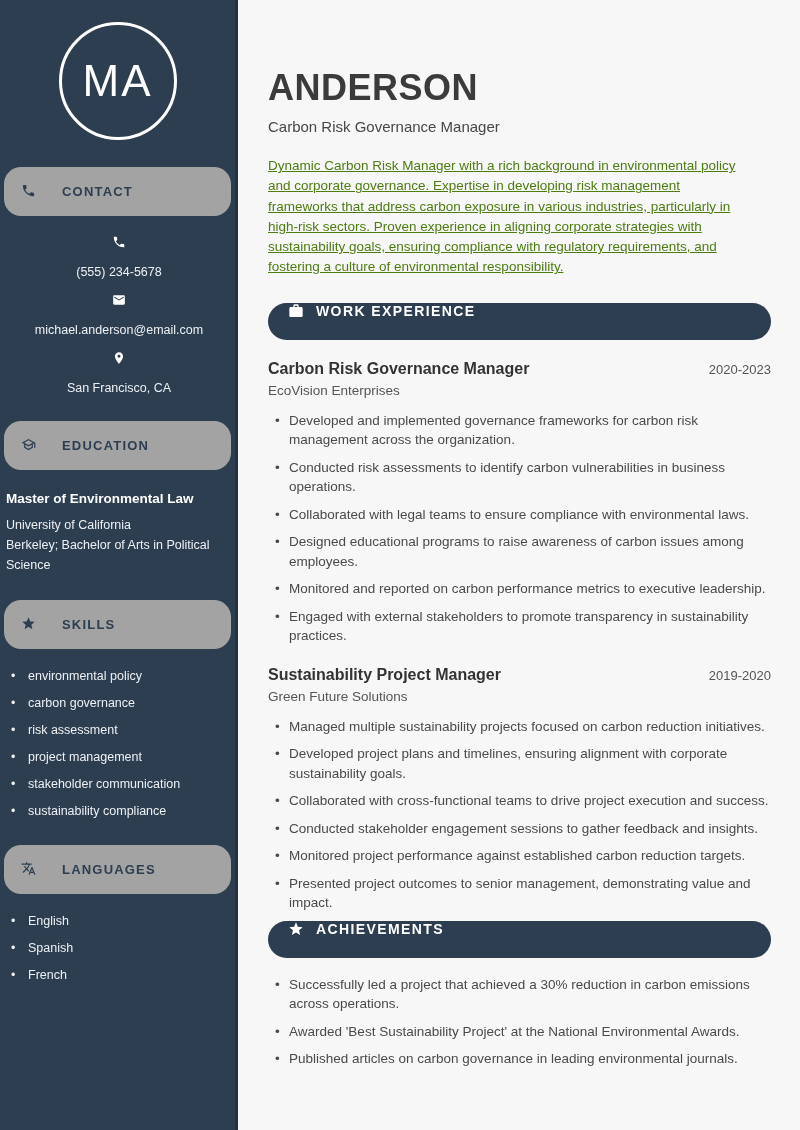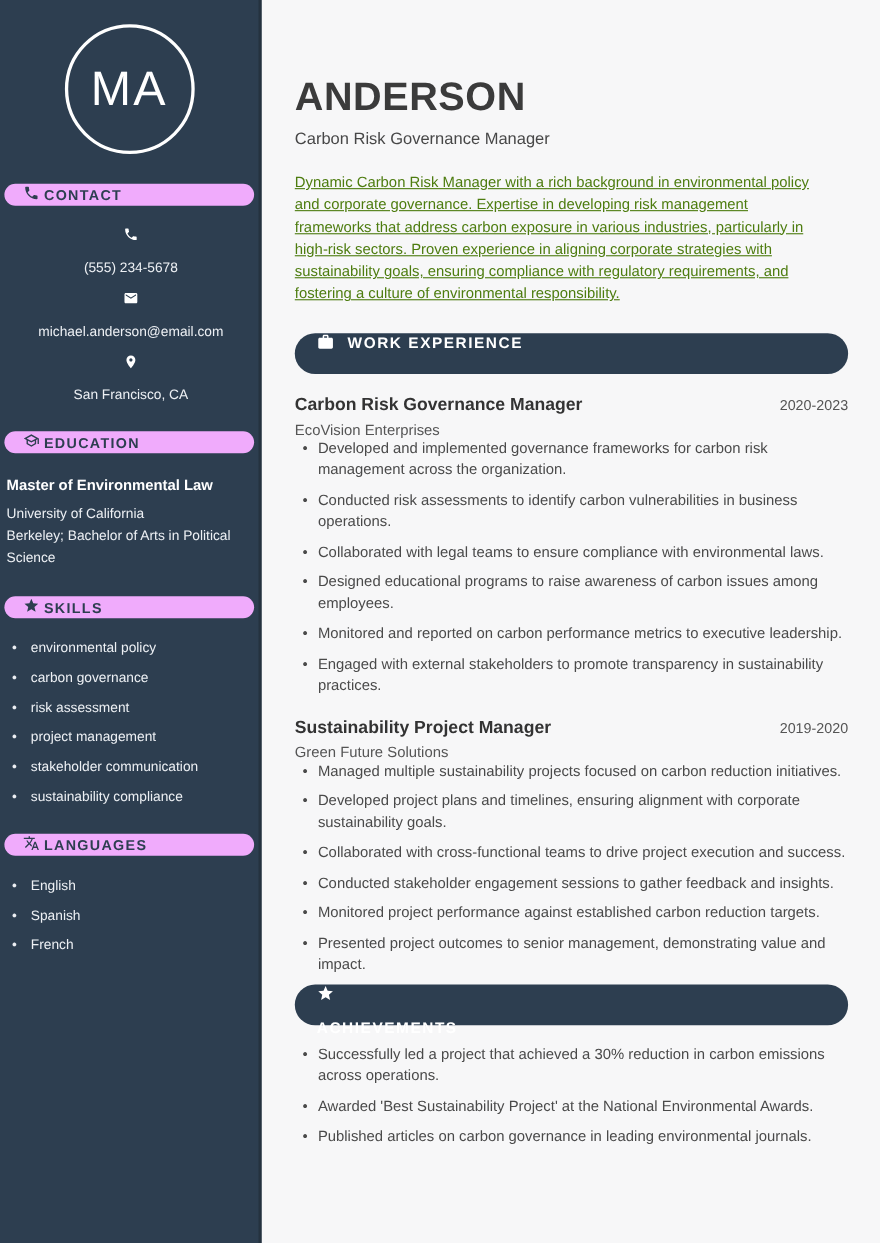--- a/index.html
+++ b/index.html
@@ -23,26 +23,26 @@
     border:3px solid #ffffff;
     border-radius:50%;
     margin:0 auto 27px;
     display:flex; align-items:center; justify-content:center;
     color:#ffffff;
     font-size:44px;
     letter-spacing:2px;
     font-weight:400;
   }
   .pill {
-    background:#f0abfc;
+    background:#a3a3a3;
     color:#2d3e50;
     border-radius:17px;
-    height:20px;
+    height:49px;
     display:flex; align-items:center;
-    gap:4px;
+    gap:26px;
     padding:0 12px 0 17px;
     font-size:13px;
     font-weight:bold;
     letter-spacing:1.2px;
   }
   .pill svg { width:15px; height:15px; flex:0 0 auto; }
   .contact-list { margin:19px 0 26px; padding-left:3px; }
   .contact-row {
     display:flex; align-items:center; gap:13px;
     margin-bottom:14px;
@@ -80,27 +80,27 @@
   }
   .section-pill {
     background:#2d3e50; color:#ffffff;
     height:37px; border-radius:19px;
     display:flex; align-items:flex-start; gap:12px;
     padding:0 20px;
     font-size:14px; font-weight:bold; letter-spacing:1.4px;
   }
   .section-pill svg { width:16px; height:16px; fill:#ffffff; flex:0 0 auto; }
   .we-pill { margin-top:25px; }
-  .ach-pill { margin-top:7px;flex-direction:column; }
+  .ach-pill { margin-top:7px; }
   .job { margin-top:20px; }
   .job-header { display:flex; justify-content:space-between; align-items:baseline; }
   .job-name { font-size:16px; font-weight:bold; color:#333333; }
   .job-dates { font-size:13px; color:#555555;text-align:center; }
   .company { font-size:13.5px; color:#555555; margin-top:5px; }
-  .bullets { list-style:none; padding-left:7px; }
+  .bullets { list-style:none; margin-top:13px; padding-left:7px; }
   .bullets li {
     position:relative; padding-left:14px;
     font-size:13.5px; line-height:19.5px; color:#4a4a4a;
     margin-bottom:8px;
   }
   .bullets li::before { content:"\2022"; position:absolute; left:0; top:0; }
   .ach-list { margin-top:17px; }
 </style>
 </head>
 <body>

